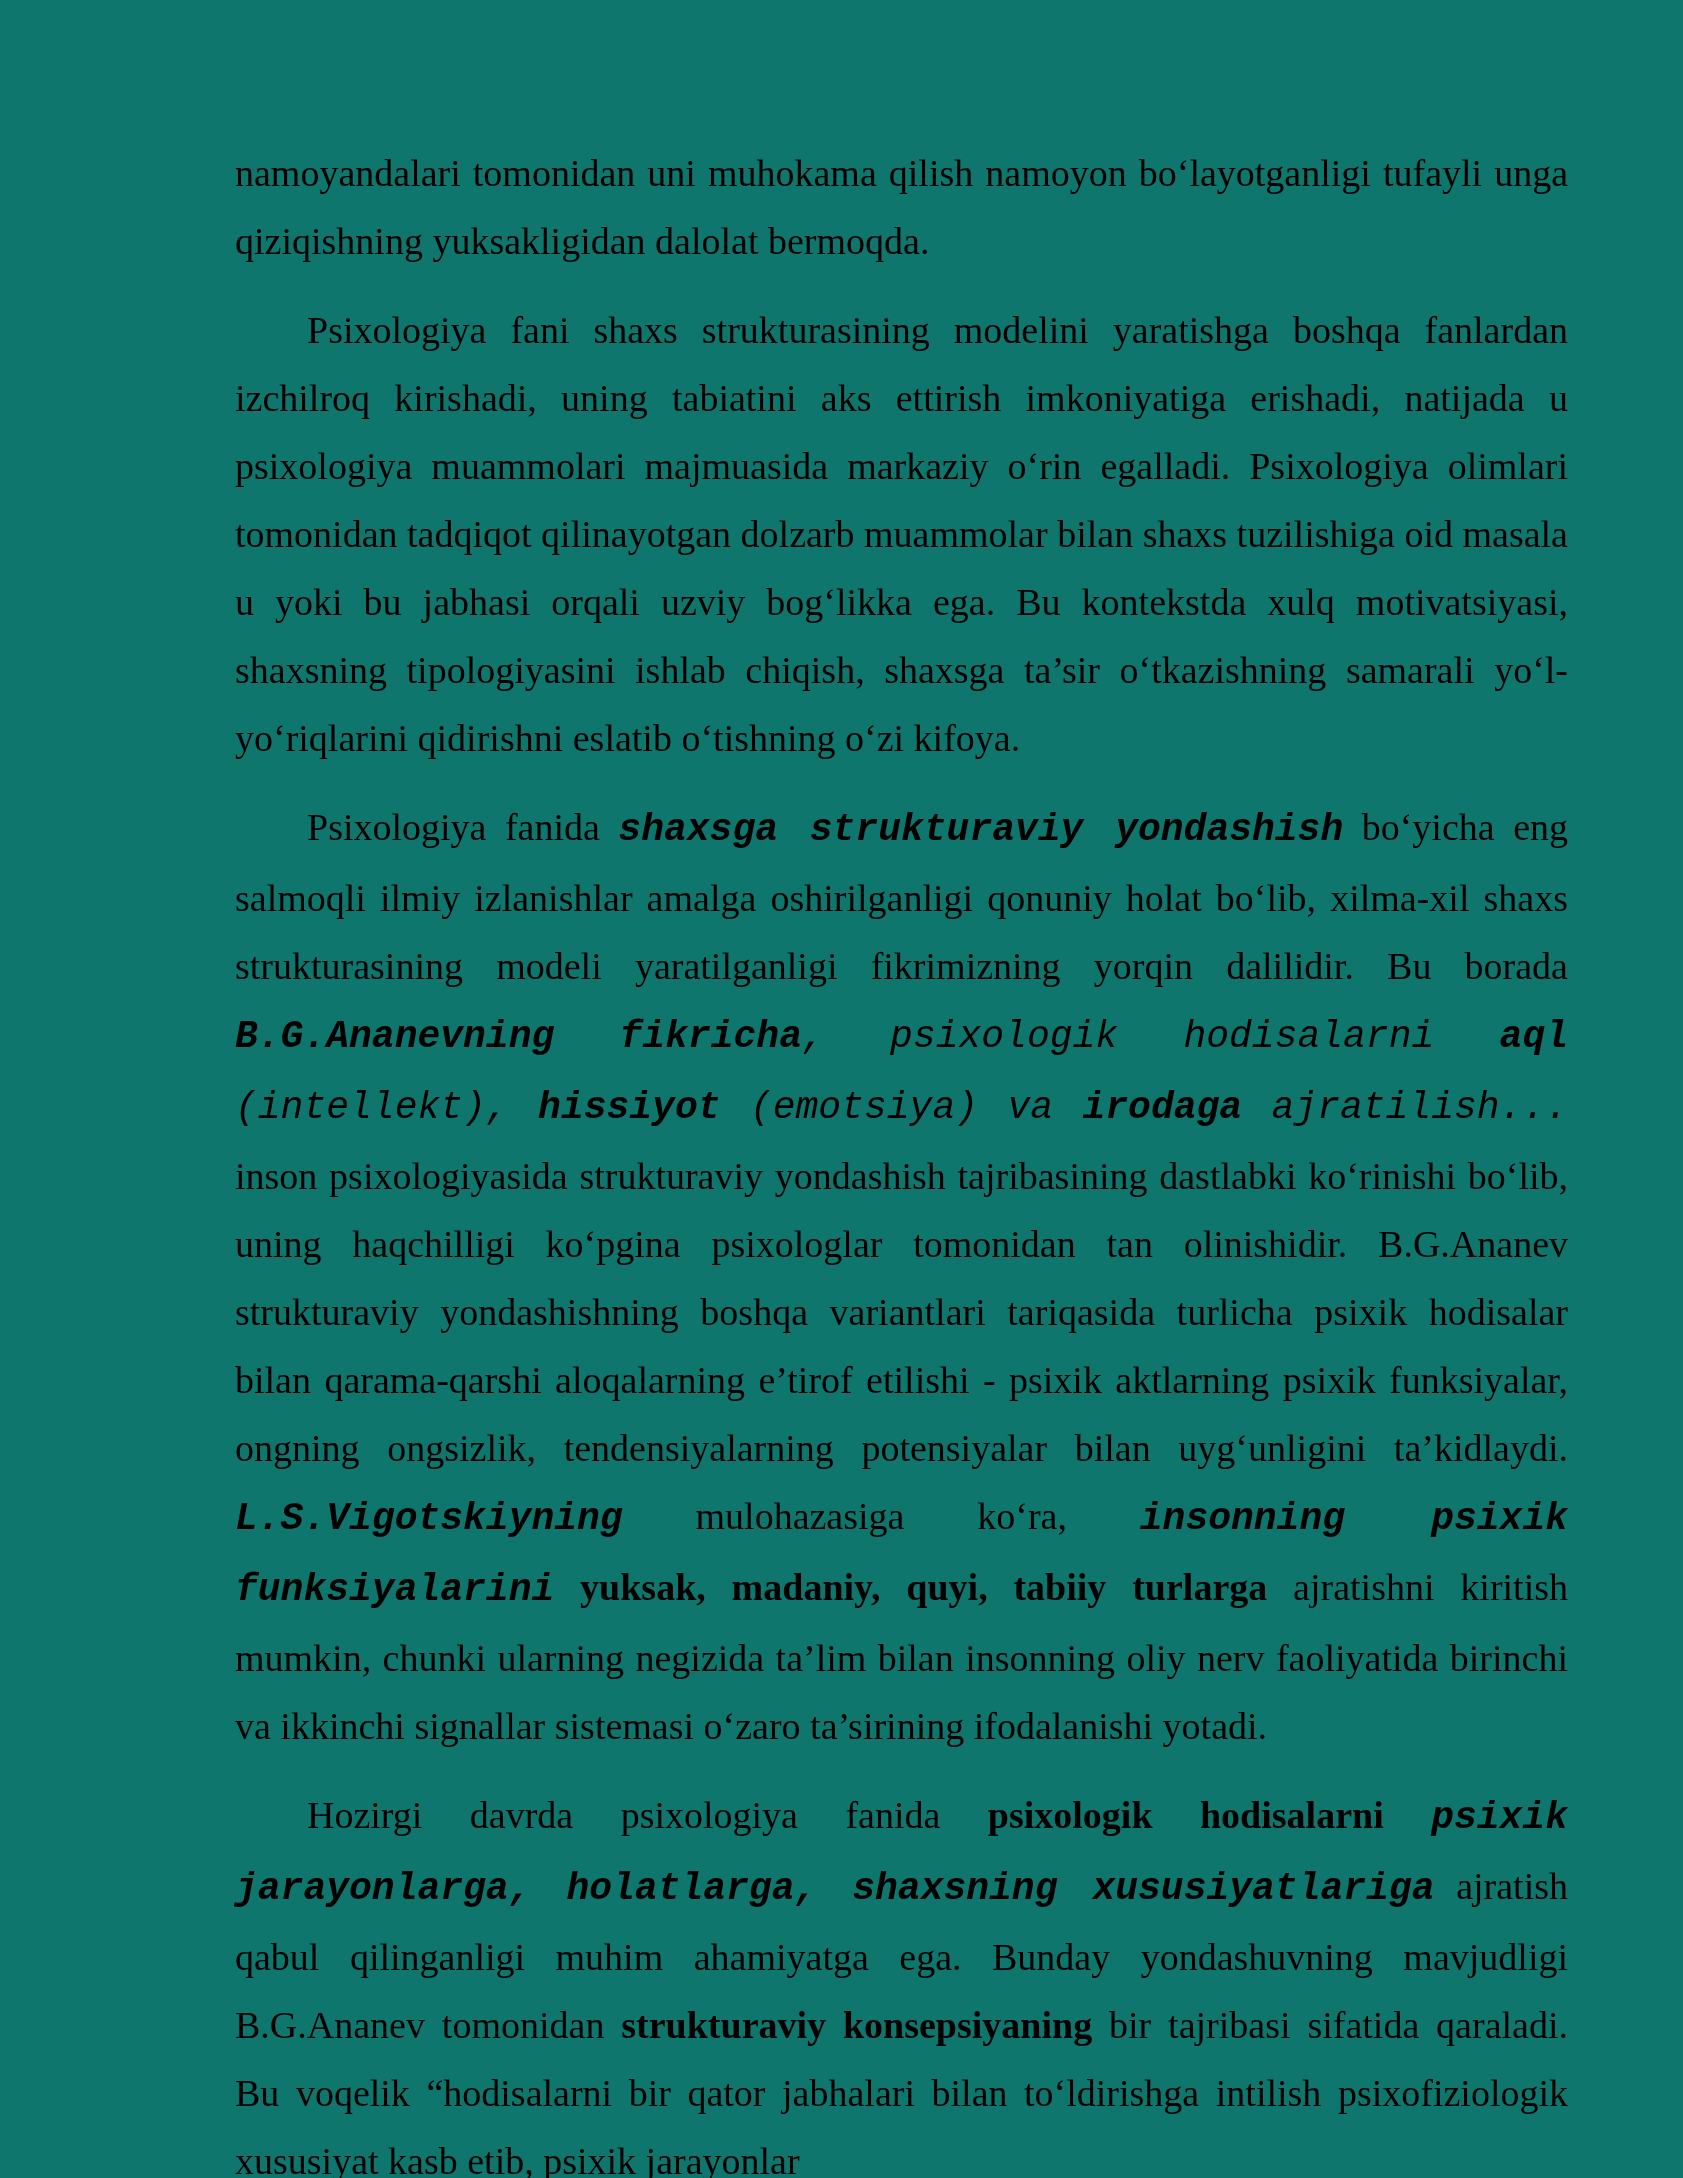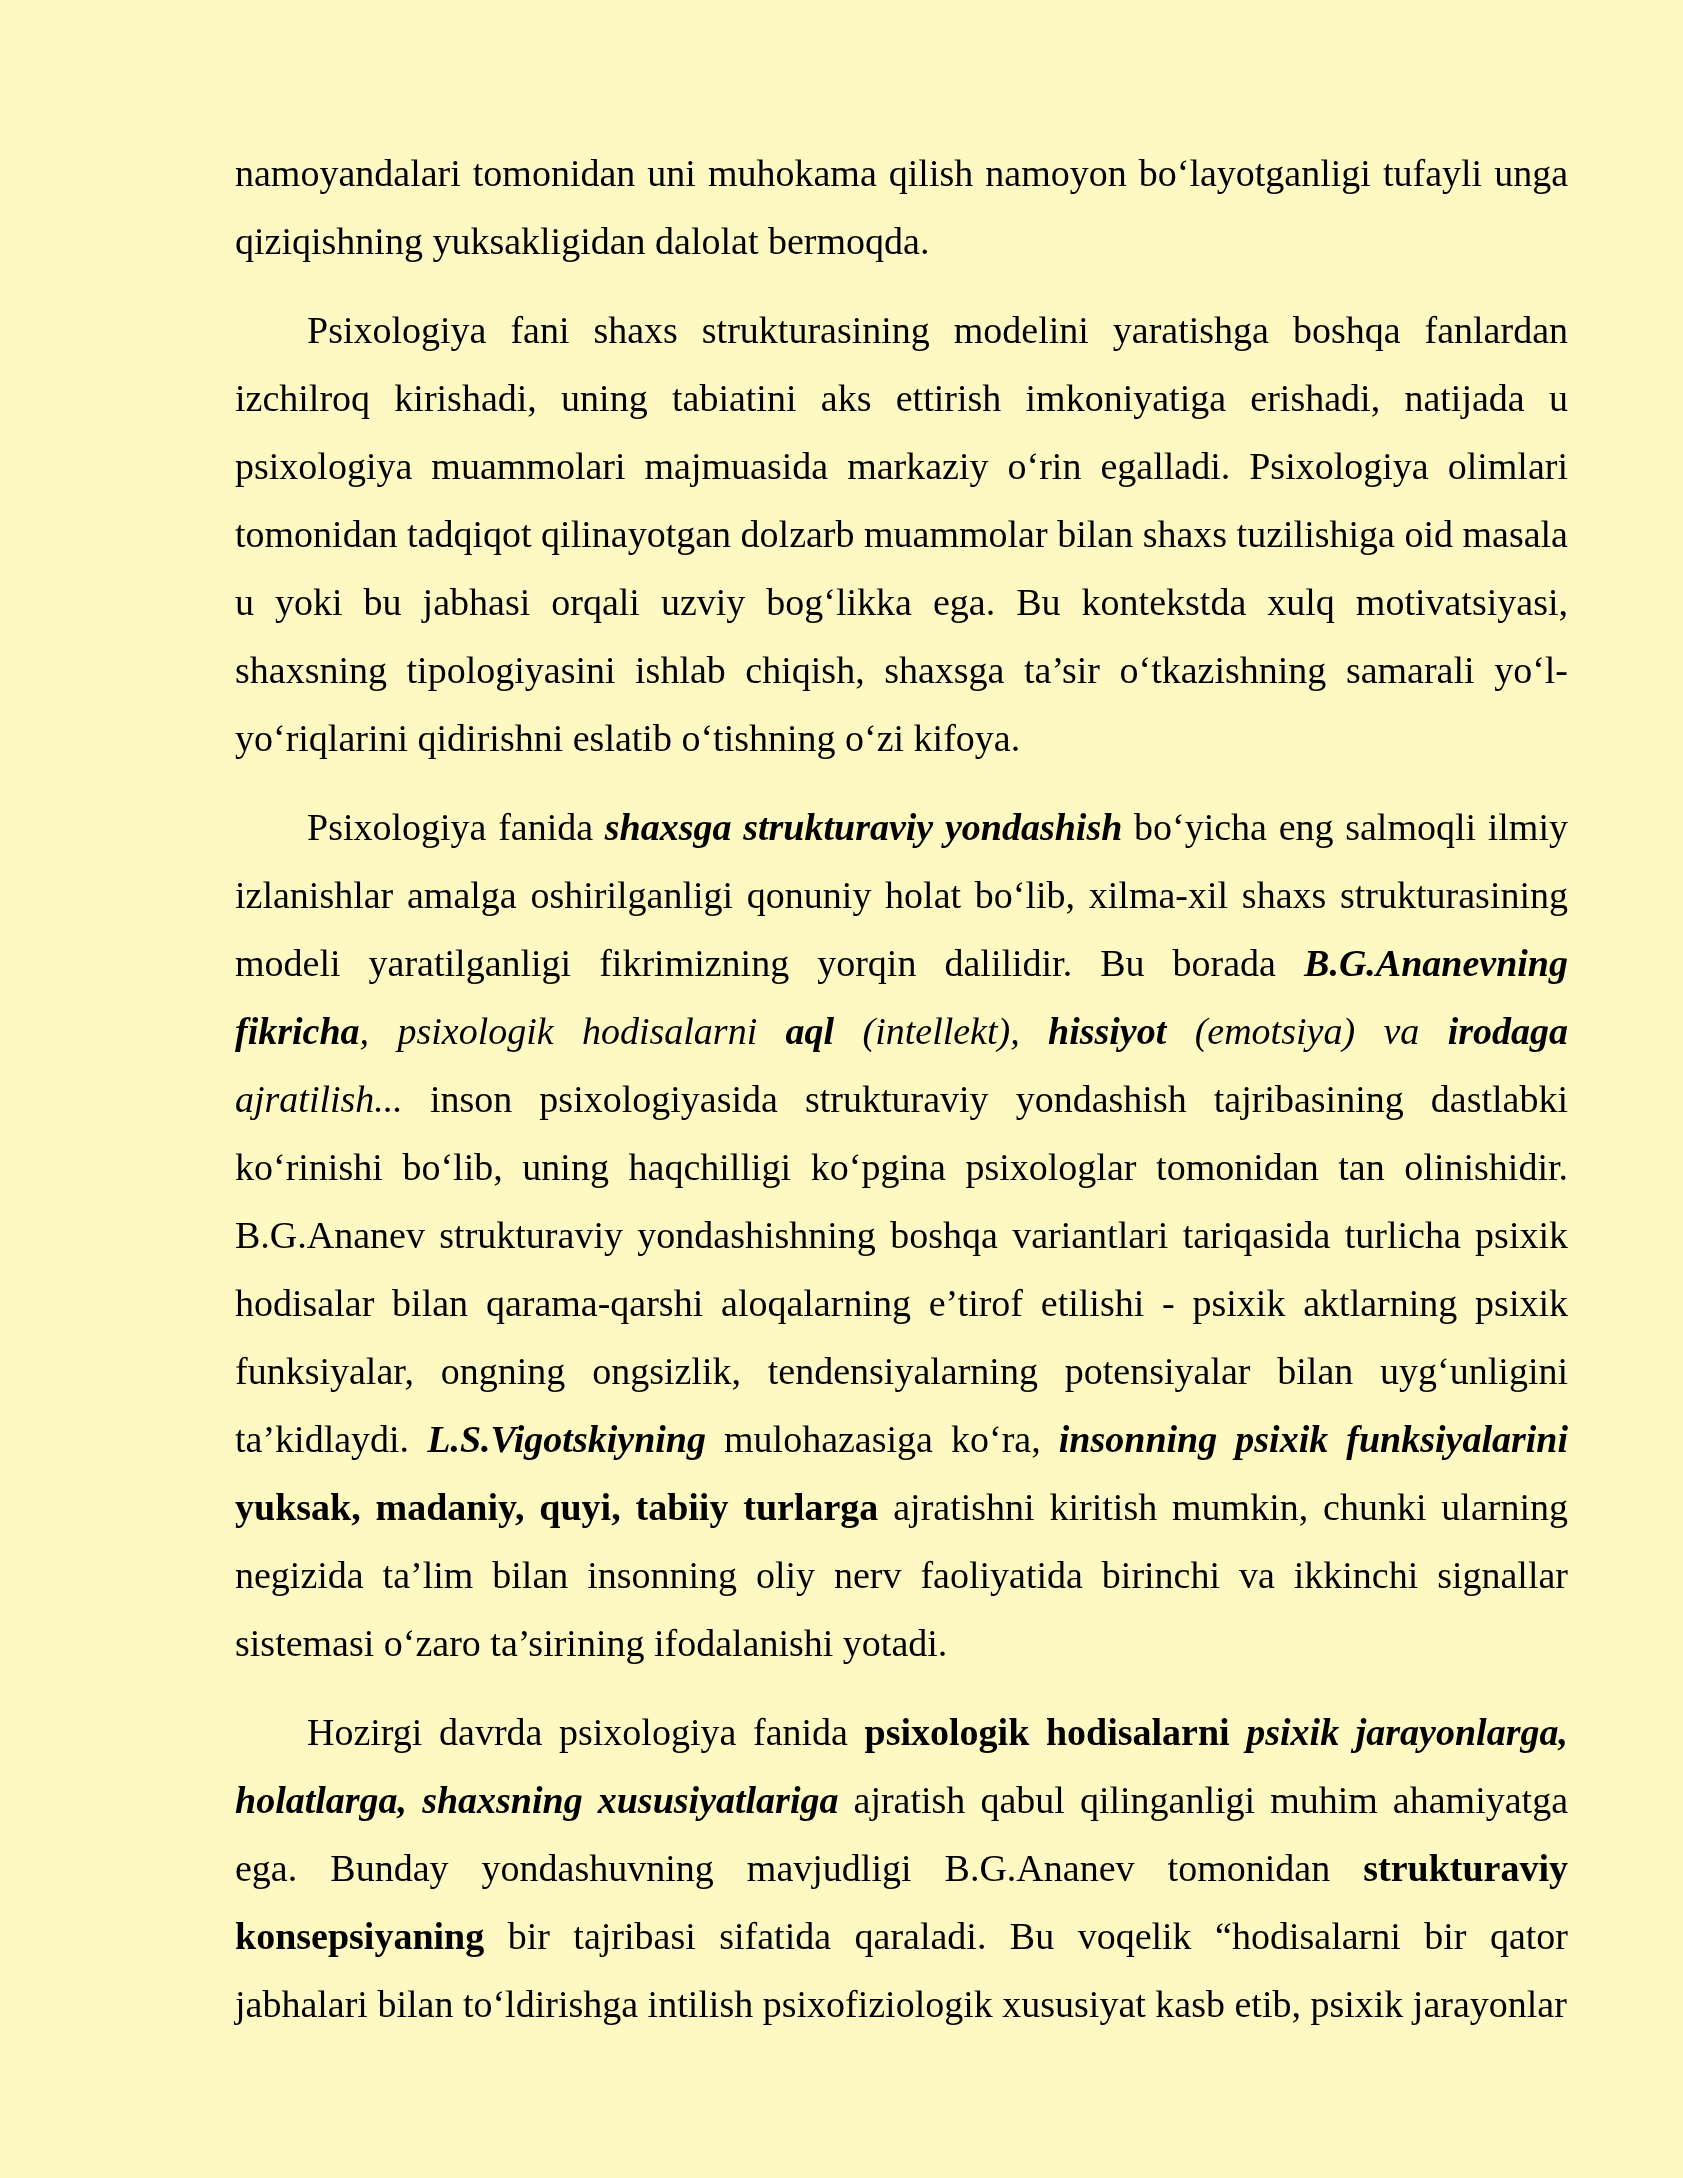--- a/index.html
+++ b/index.html
@@ -4,21 +4,21 @@
 <style>
   html, body {
     margin: 0;
     padding: 0;
     background: #ffffff;
   }
   .page {
     position: relative;
     width: 1683px;
     height: 2178px;
-    background: #fef9c3;
+    background: #0f766e;
     overflow: hidden;
   }
   .text-block {
     position: absolute;
     left: 235px;
     top: 139px;
     width: 1333px;
     color: #000000;
     font-family: "Liberation Serif", serif;
     font-size: 38px;
@@ -26,21 +26,21 @@
   }
   .para {
     text-align: justify;
     margin: 0 0 21px 0;
   }
   .para.indent {
     text-indent: 72px;
   }
   .run { white-space: pre-wrap; }
   .run.b { font-weight: bold; }
-  .run.i { font-style: italic; }
+  .run.i { font-style: italic; font-family: Liberation Mono, monospace; }
 </style>
 </head>
 <body>
 
 <div class="page">
   <div class="text-block">
       <p class="para"><span class="run">namoyandalari tomonidan uni muhokama qilish namoyon bo‘layotganligi tufayli unga qiziqishning yuksakligidan dalolat bermoqda.</span></p>
       <p class="para indent"><span class="run">Psixologiya fani shaxs strukturasining modelini yaratishga boshqa fanlardan izchilroq kirishadi, uning tabiatini aks ettirish imkoniyatiga erishadi, natijada u psixologiya muammolari majmuasida markaziy o‘rin egalladi. Psixologiya olimlari tomonidan tadqiqot qilinayotgan dolzarb muammolar bilan shaxs tuzilishiga oid masala u yoki bu jabhasi orqali uzviy bog‘likka ega. Bu kontekstda xulq motivatsiyasi, shaxsning tipologiyasini ishlab chiqish, shaxsga ta’sir o‘tkazishning samarali yo‘l-yo‘riqlarini qidirishni eslatib o‘tishning o‘zi kifoya.</span></p>
       <p class="para indent"><span class="run">Psixologiya fanida </span><span class="run b i">shaxsga strukturaviy yondashish</span><span class="run"> bo‘yicha eng salmoqli ilmiy izlanishlar amalga oshirilganligi qonuniy holat bo‘lib, xilma-xil shaxs strukturasining modeli yaratilganligi fikrimizning yorqin dalilidir. Bu borada </span><span class="run b i">B.G.Ananevning fikricha</span><span class="run i">, psixologik hodisalarni </span><span class="run b i">aql</span><span class="run i"> (intellekt), </span><span class="run b i">hissiyot</span><span class="run i"> (emotsiya) va </span><span class="run b i">irodaga</span><span class="run i"> ajratilish...</span><span class="run"> inson psixologiyasida strukturaviy yondashish tajribasining dastlabki ko‘rinishi bo‘lib, uning haqchilligi ko‘pgina psixologlar tomonidan tan olinishidir. B.G.Ananev strukturaviy yondashishning boshqa variantlari tariqasida turlicha psixik hodisalar bilan qarama-qarshi aloqalarning e’tirof etilishi - psixik aktlarning psixik funksiyalar, ongning ongsizlik, tendensiyalarning potensiyalar bilan uyg‘unligini ta’kidlaydi. </span><span class="run b i">L.S.Vigotskiyning</span><span class="run"> mulohazasiga ko‘ra, </span><span class="run b i">insonning psixik funksiyalarini</span><span class="run b"> yuksak, madaniy, quyi, tabiiy turlarga</span><span class="run"> ajratishni kiritish mumkin, chunki ularning negizida ta’lim bilan insonning oliy nerv faoliyatida birinchi va ikkinchi signallar sistemasi o‘zaro ta’sirining ifodalanishi yotadi.</span></p>
       <p class="para indent"><span class="run">Hozirgi davrda psixologiya fanida </span><span class="run b">psixologik hodisalarni </span><span class="run b i">psixik jarayonlarga, holatlarga, shaxsning xususiyatlariga</span><span class="run"> ajratish qabul qilinganligi muhim ahamiyatga ega. Bunday yondashuvning mavjudligi B.G.Ananev tomonidan </span><span class="run b">strukturaviy konsepsiyaning</span><span class="run"> bir tajribasi sifatida qaraladi. Bu voqelik “hodisalarni bir qator jabhalari bilan to‘ldirishga intilish psixofiziologik xususiyat kasb etib, psixik jarayonlar</span></p>

